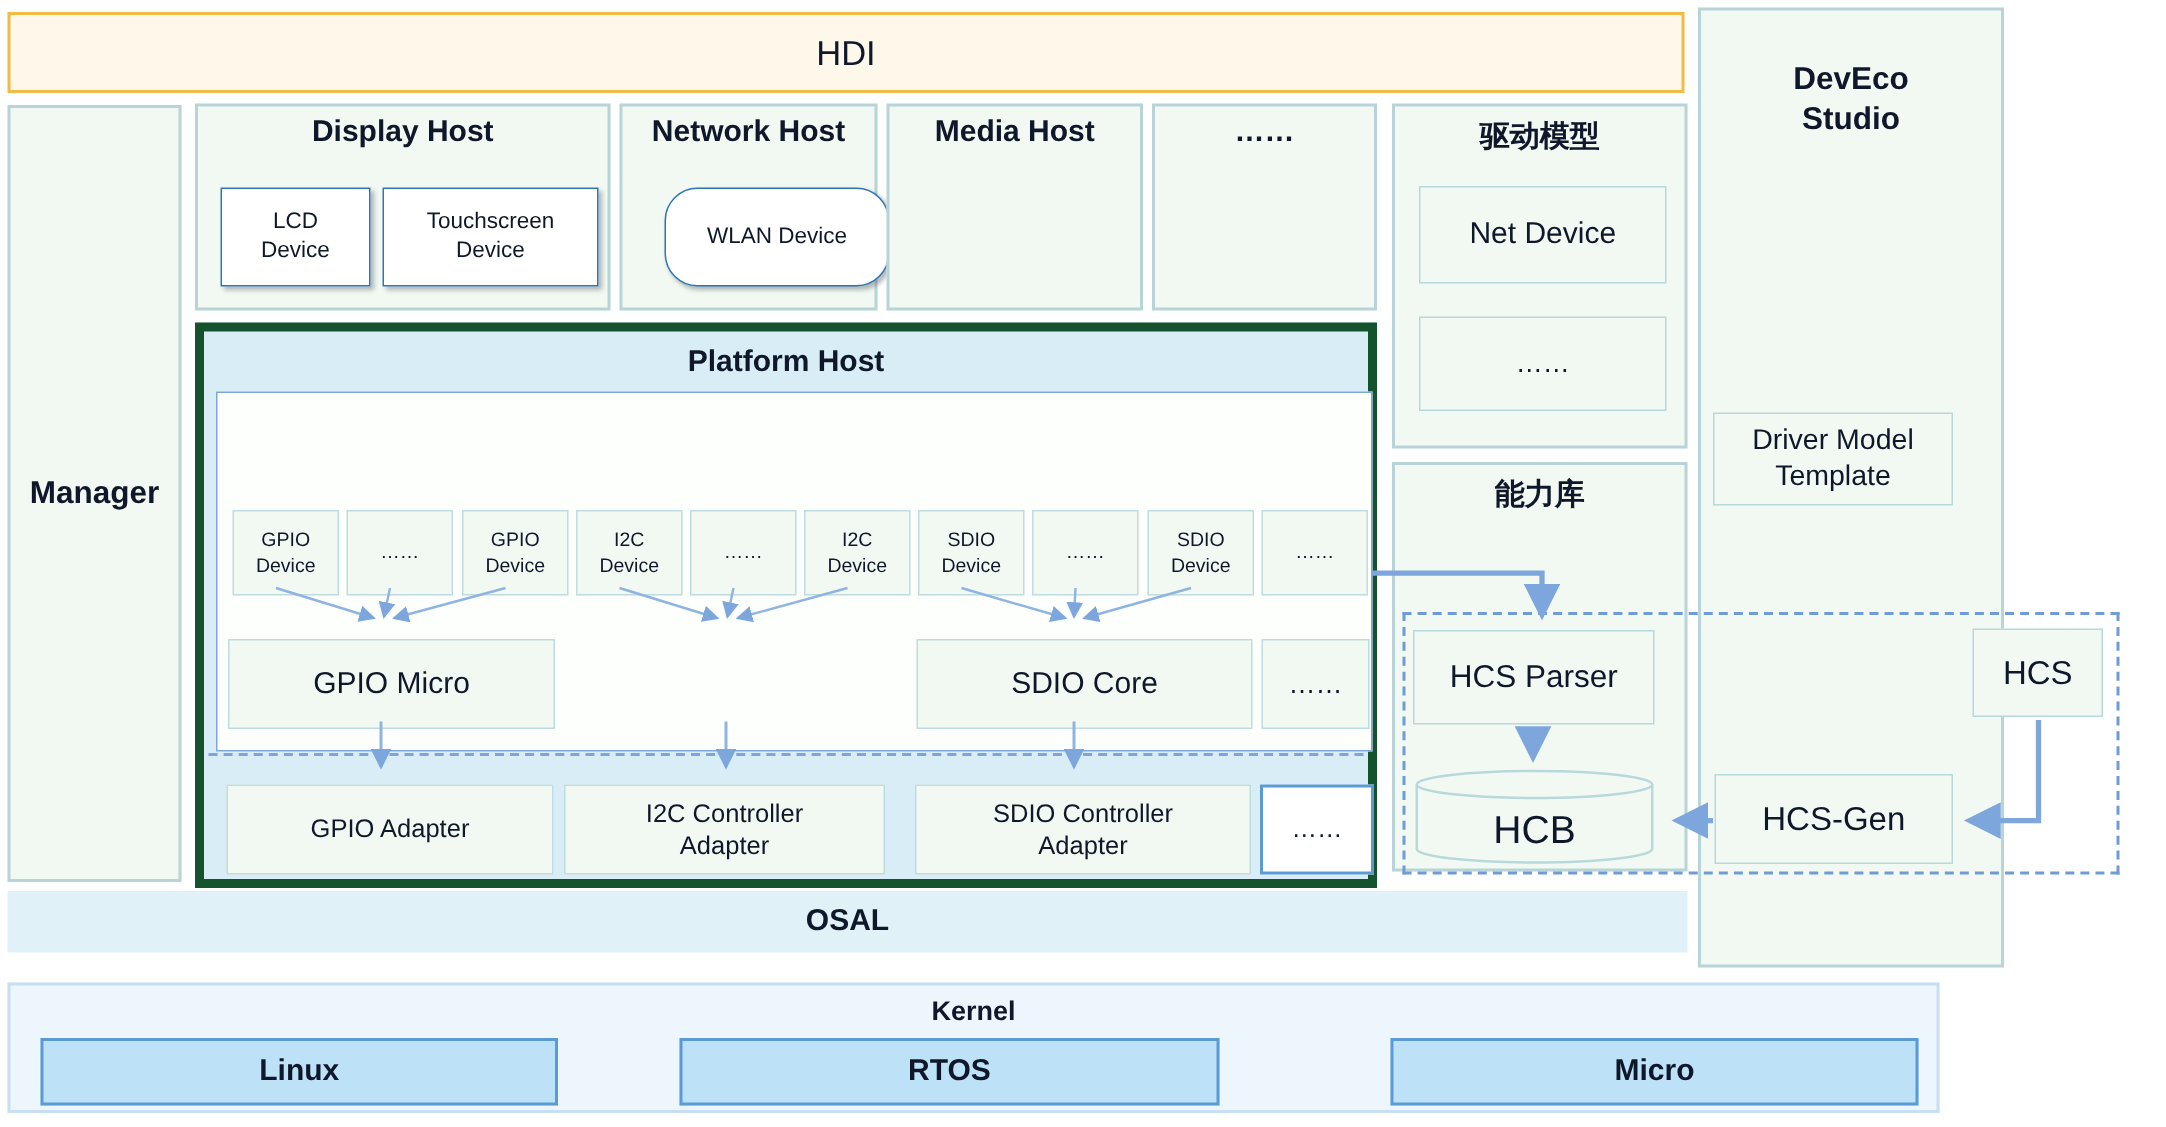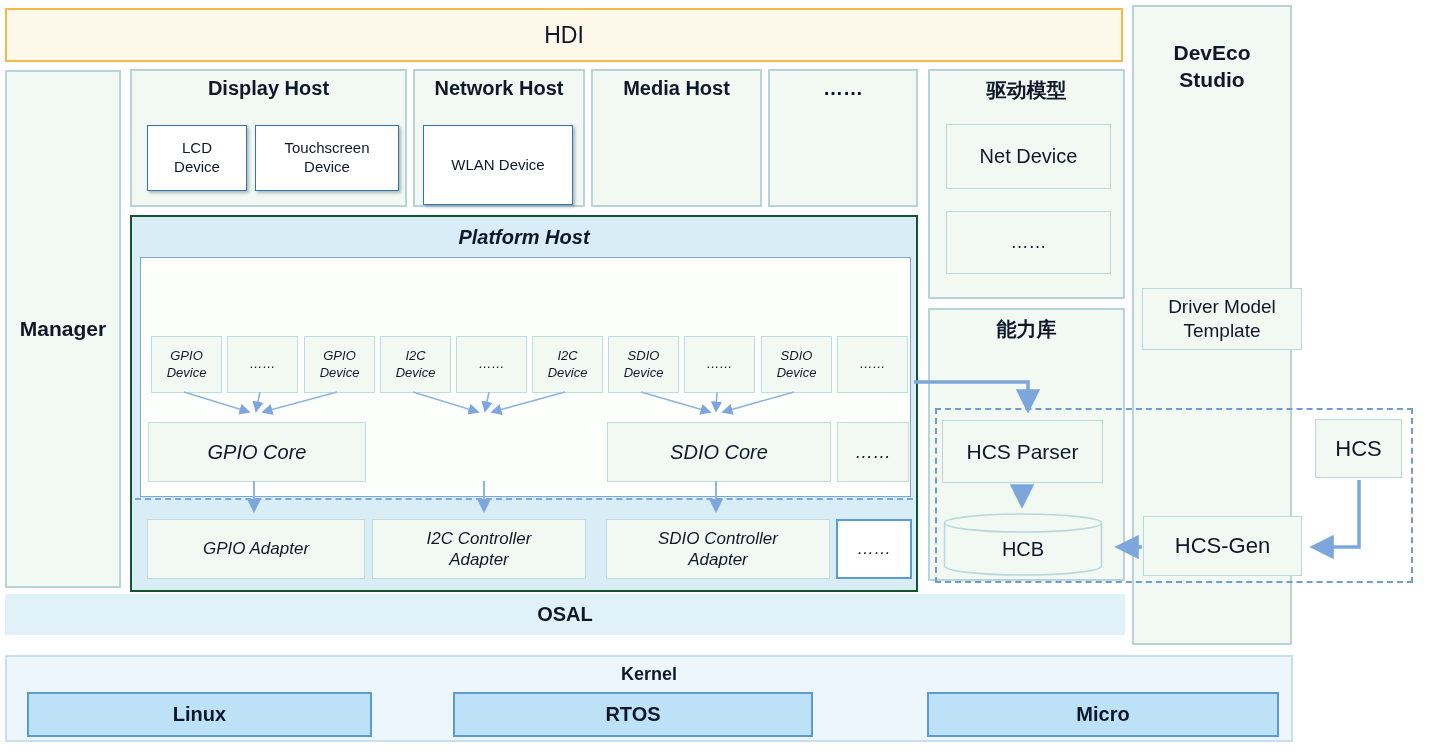--- a/index.html
+++ b/index.html
@@ -10,34 +10,34 @@
   }
   .abs{position:absolute;box-sizing:border-box;}
   .pre{white-space:pre-line;}
   .center{display:flex;align-items:center;justify-content:center;text-align:center;}
   .green-box{background:#f2f9f2;border:2px solid #b9d4d8;}
   .green-inner{background:#f2f9f2;border:1.5px solid #b7d8dc;}
   .title-top{position:absolute;top:6px;left:0;right:0;text-align:center;font-weight:bold;font-size:20px;}
   .white-dev{background:#ffffff;border:1.5px solid #2e75b6;box-shadow:2px 2px 3px rgba(90,100,110,.45);
     display:flex;align-items:center;justify-content:center;text-align:center;font-size:15px;line-height:1.25;}
   .hdi-bar{background:#fdf8ea;border:2px solid #f3ba45;font-size:23px;}
-  .platform-box{background:#d9edf7;border:2px solid #14532d;font-style:italic;}
+  .platform-box{background:#d9edf7;border:6px solid #14532d;}
   .platform-inner{background:#fdfffd;border:1.5px solid #7ca5db;}
   .small-dev{background:#f2f9f2;border:1.5px solid #bfdce0;font-size:13px;line-height:1.3;}
   .core-box{background:#f2f9f2;border:1.5px solid #bfdce0;font-size:20px;}
   .adapter-box{background:#f2f9f2;border:1.5px solid #bfdce0;font-size:17px;line-height:1.25;}
   .adapter-more{background:#ffffff;border:2px solid #5b9bd5;}
   .dashed-sep{border-top:2px dashed #7ca5db;height:0;}
   .dashed-region{border:2px dashed #6f9cd4;background:transparent;}
   .cfg-box{background:#f2f9f2;border:1.5px solid #b7d8dc;font-size:21px;}
   .osal-bar{background:#e0f2f8;font-weight:bold;font-size:20px;}
   .kernel-box{background:#eef6fd;border:2px solid #c8def2;}
   .kernel-item{background:#bde2f8;border:2px solid #5b9bd5;font-weight:bold;font-size:20px;}
   svg.overlay{position:absolute;left:0;top:0;pointer-events:none;}
-  .cyl-label{position:absolute;left:0;right:0;top:26px;text-align:center;font-size:20px;}
+  .cyl-label{position:absolute;left:0;right:0;top:26px;text-align:center;font-size:26px;}
 </style>
 </head>
 <body>
 
 <div class="stage">
 
   <div class="abs hdi-bar center" style="left:5px;top:8px;width:1118px;height:54px;">
     <span>HDI</span>
   </div>
 
@@ -48,45 +48,45 @@
   <div class="abs green-box" style="left:130px;top:69px;width:277px;height:138px;">
     <div class="title-top">Display Host</div>
     <div class="abs white-dev pre" style="left:15px;top:54px;width:100px;height:66px;">LCD
 Device</div>
     <div class="abs white-dev pre" style="left:123px;top:54px;width:144px;height:66px;">Touchscreen
 Device</div>
   </div>
 
   <div class="abs green-box" style="left:413px;top:69px;width:172px;height:138px;">
     <div class="title-top">Network Host</div>
-    <div class="abs white-dev" style="left:8px;top:54px;width:150px;height:80px;">WLAN Device</div>
+    <div class="abs white-dev" style="left:28px;top:54px;width:150px;height:66px;border-radius:22px;">WLAN Device</div>
   </div>
 
   <div class="abs green-box" style="left:591px;top:69px;width:171px;height:138px;">
     <div class="title-top">Media Host</div>
   </div>
 
   <div class="abs green-box" style="left:768px;top:69px;width:150px;height:138px;">
     <div class="title-top">……</div>
   </div>
 
   <div class="abs green-box" style="left:928px;top:69px;width:197px;height:230px;">
     <div class="title-top">驱动模型</div>
     <div class="abs green-inner center" style="left:16px;top:53px;width:165px;height:65px;font-size:20px;">Net Device</div>
     <div class="abs green-inner center" style="left:16px;top:140px;width:165px;height:63px;font-size:18px;">……</div>
   </div>
 
   <div class="abs green-box" style="left:928px;top:308px;width:197px;height:273px;">
     <div class="title-top">能力库</div>
   </div>
 
-  <div class="abs green-box" style="left:1132px;top:5px;width:160px;height:640px;">
+  <div class="abs green-box" style="left:1132px;top:5px;width:204px;height:640px;">
     <div class="title-top pre" style="top:32px;font-size:21px;line-height:1.3;">DevEco
 Studio</div>
-    <div class="abs green-inner center pre" style="left:8px;top:281px;width:160px;height:62px;font-size:19px;line-height:1.25;">Driver Model
+    <div class="abs green-inner center pre" style="left:8px;top:268px;width:160px;height:62px;font-size:19px;line-height:1.25;">Driver Model
 Template</div>
   </div>
 
   <div class="abs platform-box" style="left:130px;top:215px;width:788px;height:377px;">
     <div class="title-top" style="top:9px;">Platform Host</div>
 
     <div class="abs platform-inner" style="left:8px;top:40px;width:771px;height:240px;">
 
       <div class="abs small-dev center pre" style="left:10px;top:78px;width:71px;height:57px;">GPIO
 Device</div>
@@ -98,21 +98,21 @@
       <div class="abs small-dev center pre" style="left:315px;top:78px;width:71px;height:57px;">……</div>
       <div class="abs small-dev center pre" style="left:391px;top:78px;width:71px;height:57px;">I2C
 Device</div>
       <div class="abs small-dev center pre" style="left:467px;top:78px;width:71px;height:57px;">SDIO
 Device</div>
       <div class="abs small-dev center pre" style="left:543px;top:78px;width:71px;height:57px;">……</div>
       <div class="abs small-dev center pre" style="left:620px;top:78px;width:71px;height:57px;">SDIO
 Device</div>
       <div class="abs small-dev center pre" style="left:696px;top:78px;width:71px;height:57px;">……</div>
 
-      <div class="abs core-box center" style="left:7px;top:164px;width:218px;height:60px;">GPIO Core</div>
+      <div class="abs core-box center" style="left:7px;top:164px;width:218px;height:60px;">GPIO Micro</div>
       <div class="abs core-box center" style="left:466px;top:164px;width:224px;height:60px;">SDIO Core</div>
       <div class="abs core-box center" style="left:696px;top:164px;width:72px;height:60px;font-size:18px;">……</div>
     </div>
 
     <div class="abs dashed-sep" style="left:3px;right:3px;top:281px;"></div>
 
     <div class="abs adapter-box center" style="left:15px;top:302px;width:218px;height:60px;">GPIO Adapter</div>
     <div class="abs adapter-box center pre" style="left:240px;top:302px;width:214px;height:60px;">I2C Controller
 Adapter</div>
     <div class="abs adapter-box center pre" style="left:474px;top:302px;width:224px;height:60px;">SDIO Controller

